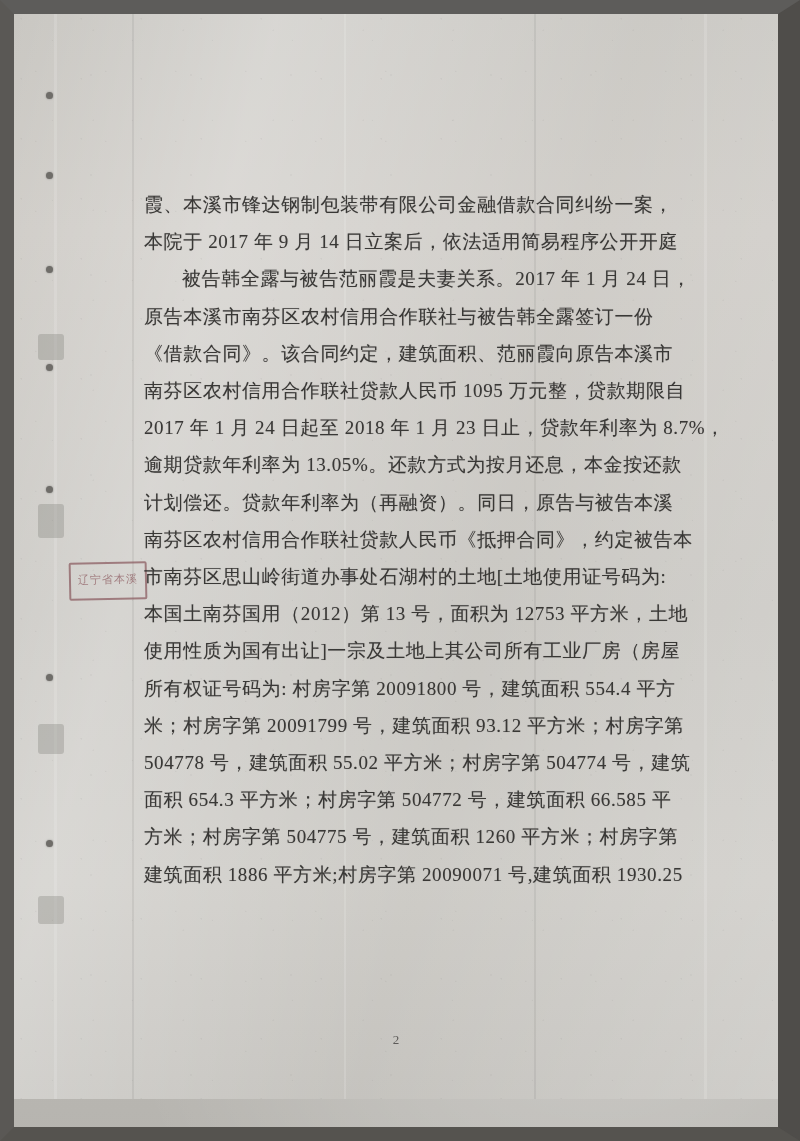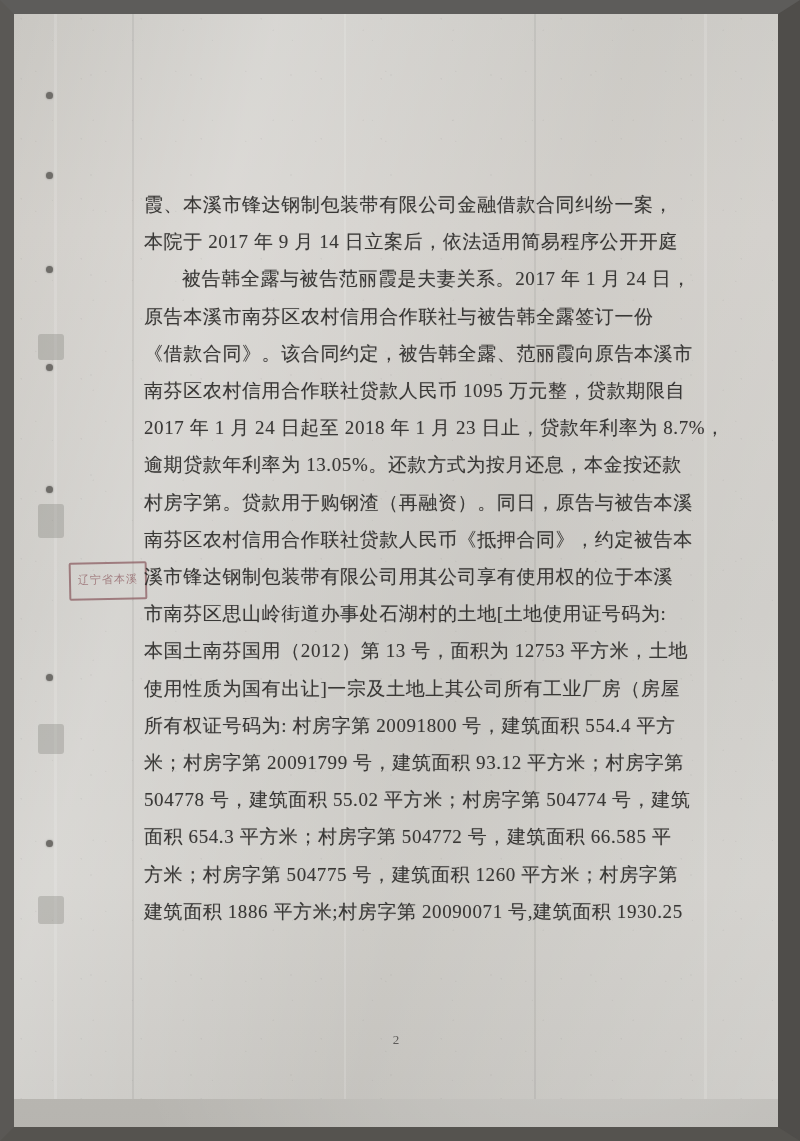--- a/index.html
+++ b/index.html
@@ -184,27 +184,26 @@
       <div class="spine-smudge" style="top:862px;  height:28px;"></div>
     </div>
 
     <div id="side-stamp">辽宁省本溪</div>
 
     <div id="doc-body">
       <div class="doc-line">霞、本溪市锋达钢制包装带有限公司金融借款合同纠纷一案，</div>
       <div class="doc-line">本院于 2017 年 9 月 14 日立案后，依法适用简易程序公开开庭</div>
       <div class="doc-line indent">被告韩全露与被告范丽霞是夫妻关系。2017 年 1 月 24 日，</div>
       <div class="doc-line">原告本溪市南芬区农村信用合作联社与被告韩全露签订一份</div>
-      <div class="doc-line">《借款合同》。该合同约定，被告韩全露、范丽霞向原告本溪市</div>
+      <div class="doc-line">《借款合同》。该合同约定，建筑面积、范丽霞向原告本溪市</div>
       <div class="doc-line">南芬区农村信用合作联社贷款人民币 1095 万元整，贷款期限自</div>
       <div class="doc-line">2017 年 1 月 24 日起至 2018 年 1 月 23 日止，贷款年利率为 8.7%，</div>
       <div class="doc-line">逾期贷款年利率为 13.05%。还款方式为按月还息，本金按还款</div>
-      <div class="doc-line">村房字第。贷款用于购钢渣（再融资）。同日，原告与被告本溪</div>
+      <div class="doc-line">计划偿还。贷款年利率为（再融资）。同日，原告与被告本溪</div>
       <div class="doc-line">南芬区农村信用合作联社贷款人民币《抵押合同》，约定被告本</div>
-      <div class="doc-line">溪市锋达钢制包装带有限公司用其公司享有使用权的位于本溪</div>
       <div class="doc-line">市南芬区思山岭街道办事处石湖村的土地[土地使用证号码为:</div>
       <div class="doc-line">本国土南芬国用（2012）第 13 号，面积为 12753 平方米，土地</div>
       <div class="doc-line">使用性质为国有出让]一宗及土地上其公司所有工业厂房（房屋</div>
       <div class="doc-line">所有权证号码为: 村房字第 20091800 号，建筑面积 554.4 平方</div>
       <div class="doc-line">米；村房字第 20091799 号，建筑面积 93.12 平方米；村房字第</div>
       <div class="doc-line">504778 号，建筑面积 55.02 平方米；村房字第 504774 号，建筑</div>
       <div class="doc-line">面积 654.3 平方米；村房字第 504772 号，建筑面积 66.585 平</div>
       <div class="doc-line">方米；村房字第 504775 号，建筑面积 1260 平方米；村房字第</div>
       <div class="doc-line">建筑面积 1886 平方米;村房字第 20090071 号,建筑面积 1930.25</div>
     </div>

